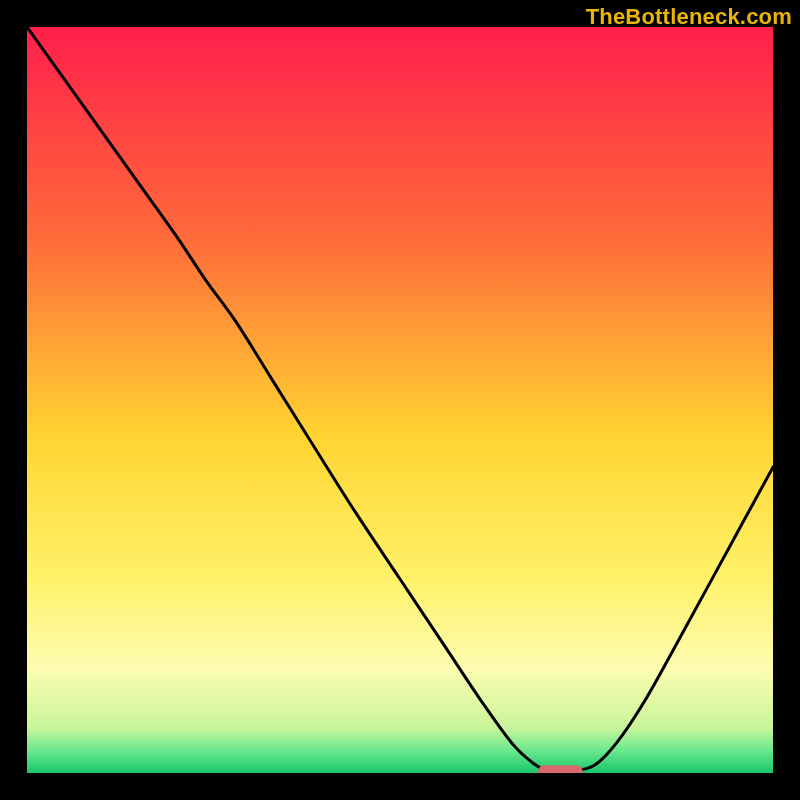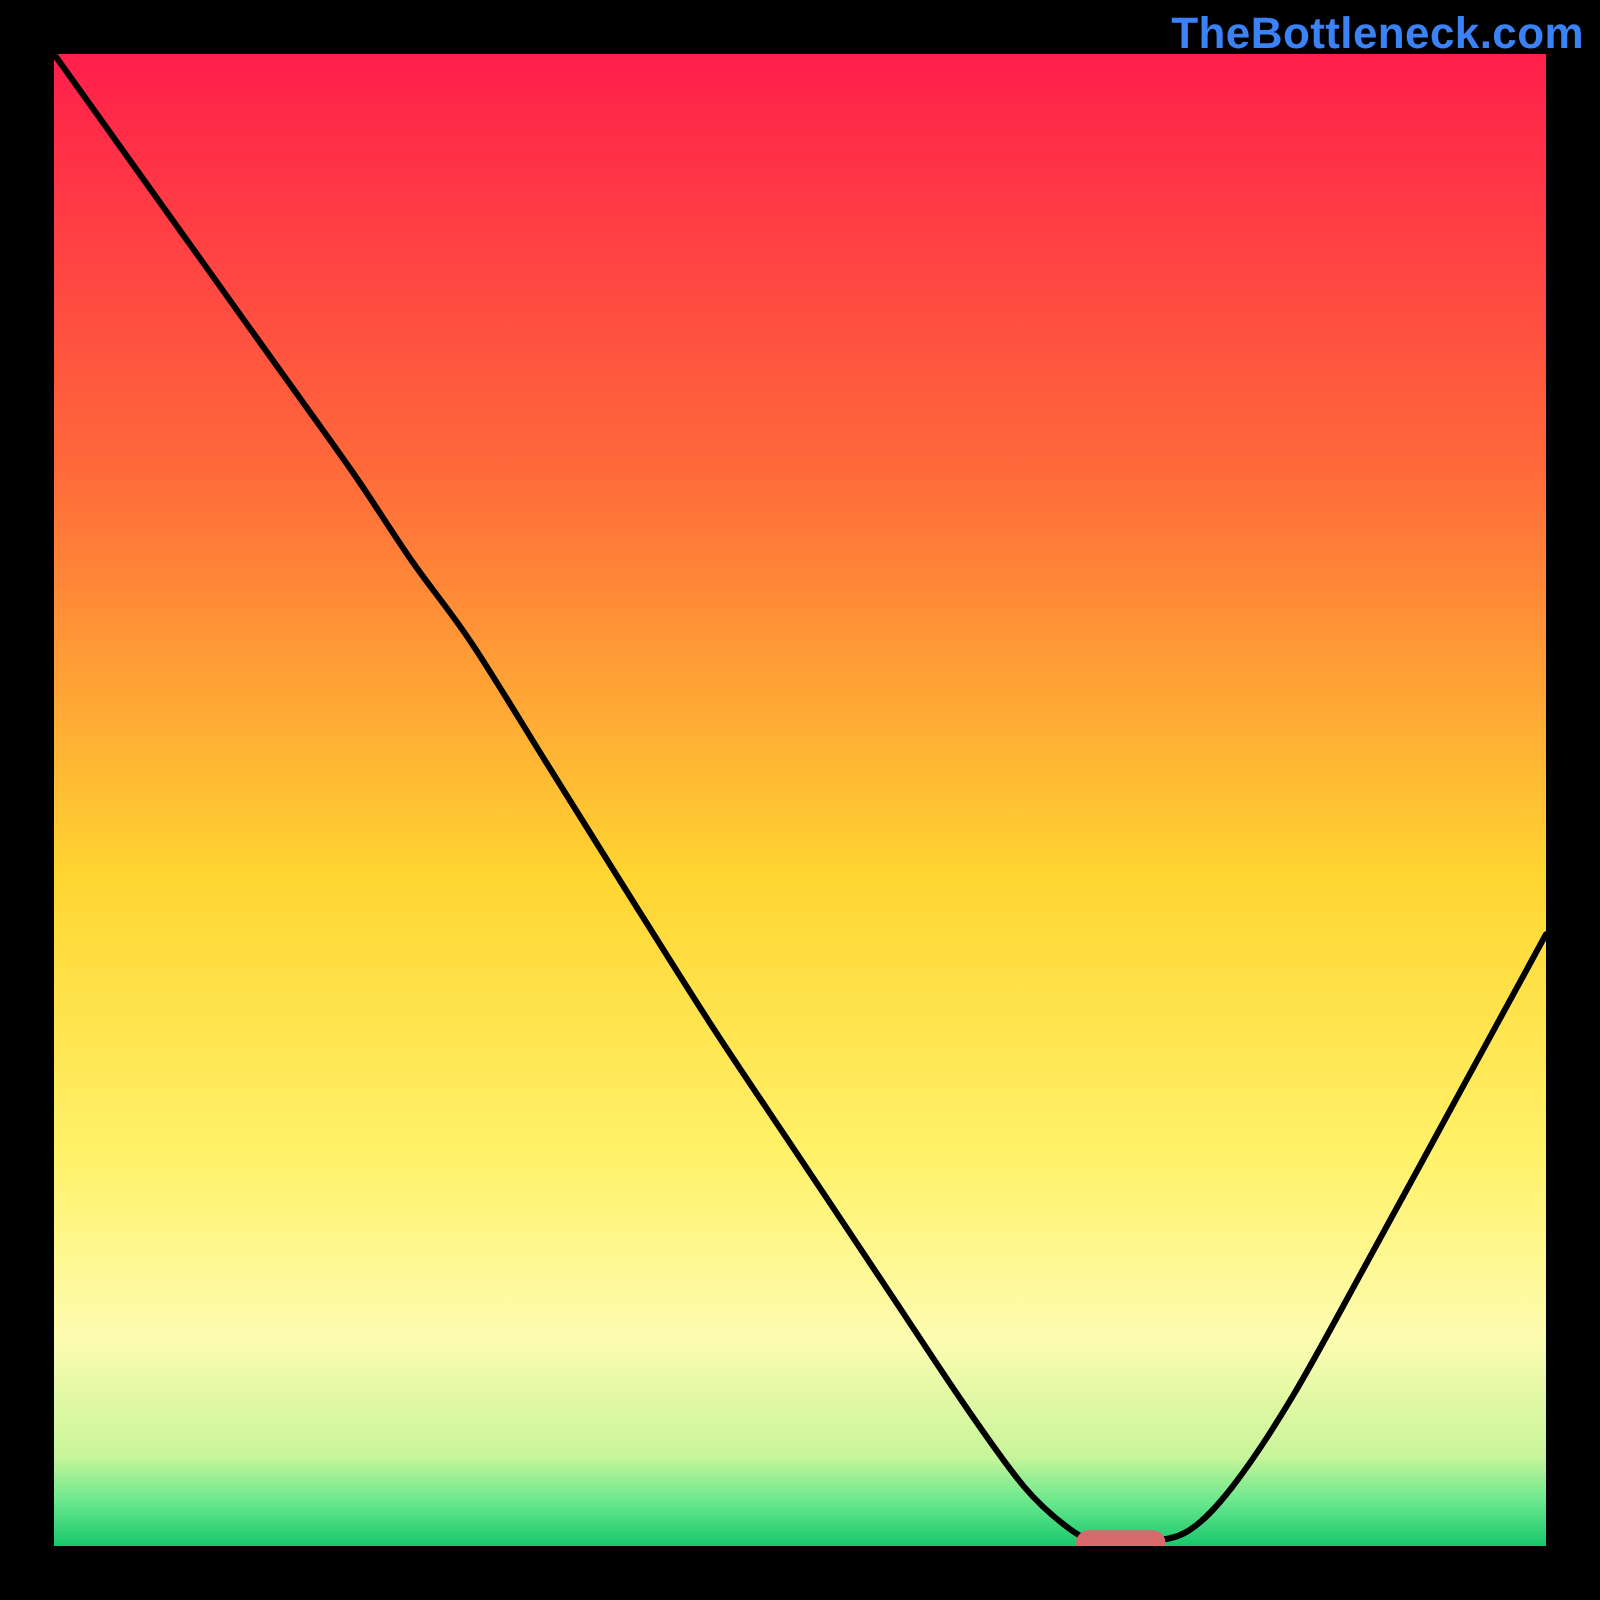--- a/index.html
+++ b/index.html
@@ -16,21 +16,21 @@
     left: 0;
     top: 0;
     width: 800px;
     height: 800px;
     background: #000;
   }
   .watermark {
     position: absolute;
     top: 4px;
     right: 8px;
-    color: #3b82f6;
+    color: #eab308;
     font-size: 22px;
     font-weight: 600;
     letter-spacing: 0.2px;
     user-select: none;
   }
   .plot-area {
     position: absolute;
     left: 27px;
     top: 27px;
     width: 746px;

